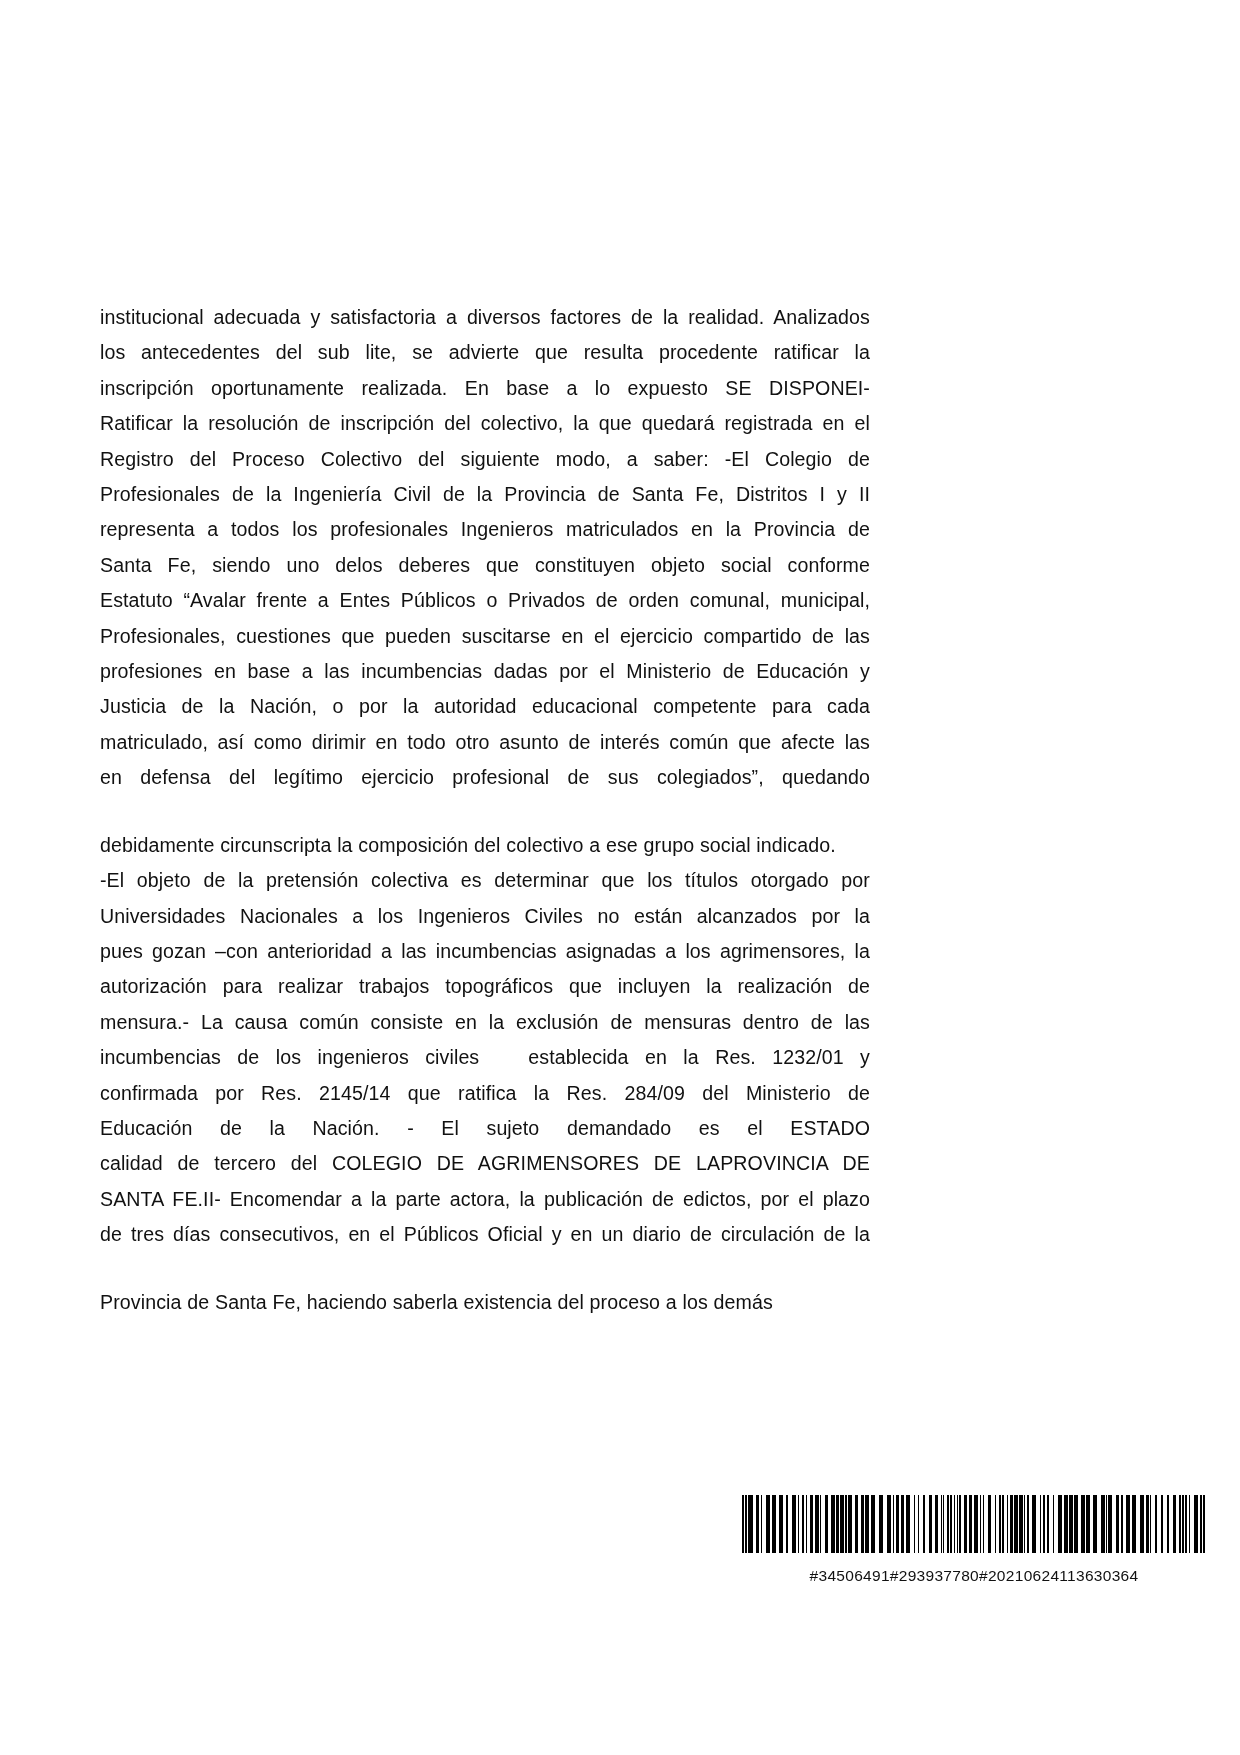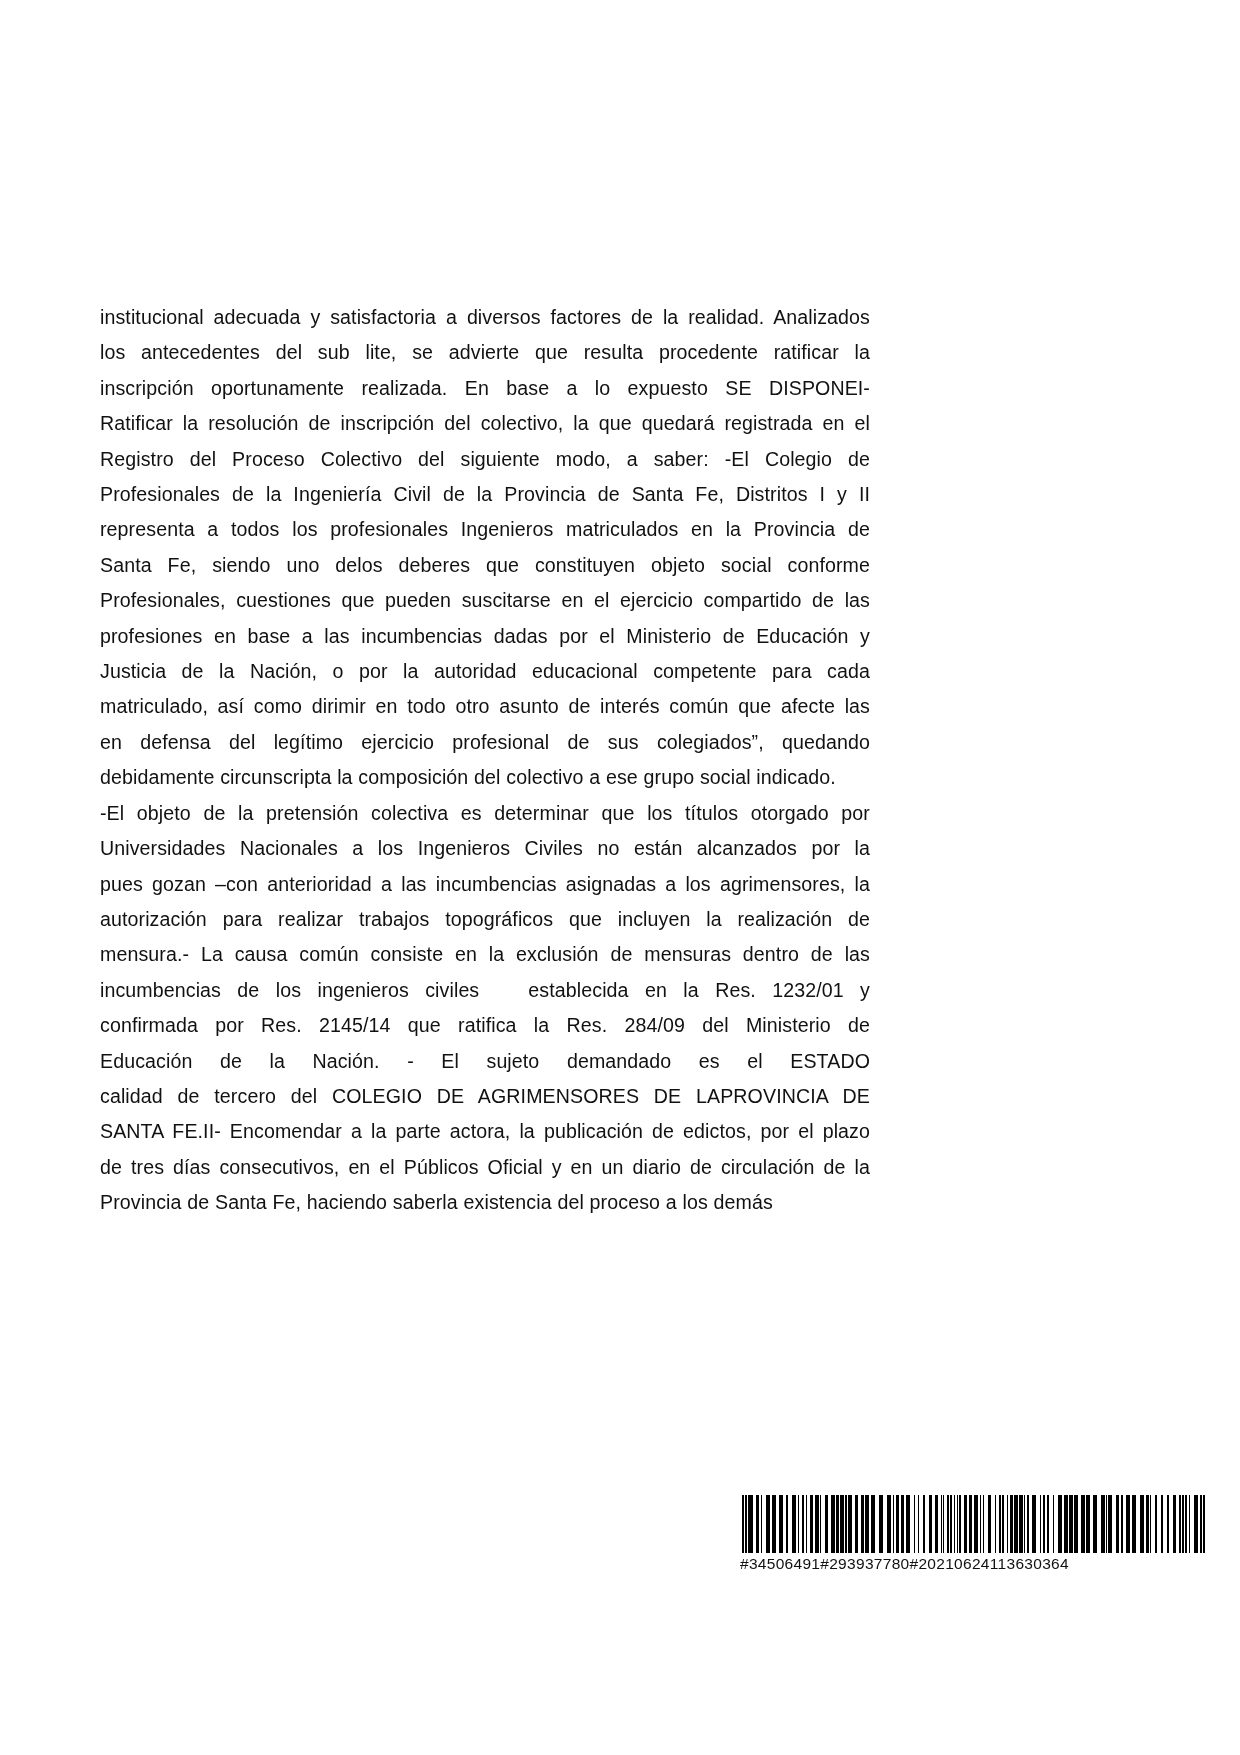--- a/index.html
+++ b/index.html
@@ -44,20 +44,21 @@
   }
 
   .para .ln {
     display: block;
     text-align: justify;
     text-align-last: justify;
     white-space: pre-wrap;
   }
   .para .ln.last {
     text-align-last: left;
+    margin-top: 32px;
   }
 
   
   .ln {
     position: relative;
   }
 
   .footer {
     position: absolute;
     left: 0;
@@ -75,45 +76,46 @@
   }
 
   .barcode {
     width: 470px;
     height: 58px;
     display: block;
   }
 
   .barcode-text {
     display: block;
-    margin-top: 2px;
+    margin-top: 14px;
     font-family: "Liberation Sans", sans-serif;
     font-size: 15.5px;
     letter-spacing: 0.3px;
     color: #111111;
     white-space: nowrap;
-    text-align: left;
+    text-align: center;
     padding-right: 2px;
   }
 </style>
 </head>
 <body>
 
 <div class="page">
 
   <div class="doc-body">
     <div class="para">
       <span class="ln">institucional adecuada y satisfactoria a diversos factores de la realidad. Analizados</span>
       <span class="ln">los antecedentes del sub lite, se advierte que resulta procedente ratificar la</span>
       <span class="ln">inscripción oportunamente realizada. En base a lo expuesto SE DISPONEI-</span>
       <span class="ln">Ratificar la resolución de inscripción del colectivo, la que quedará registrada en el</span>
       <span class="ln">Registro del Proceso Colectivo del siguiente modo, a saber: -El Colegio de</span>
       <span class="ln">Profesionales de la Ingeniería Civil de la Provincia de Santa Fe, Distritos I y II</span>
       <span class="ln">representa a todos los profesionales Ingenieros matriculados en la Provincia de</span>
       <span class="ln">Santa Fe, siendo uno delos deberes que constituyen objeto social conforme</span>
+      <span class="ln">Estatuto “Avalar frente a Entes Públicos o Privados de orden comunal, municipal,</span>
       <span class="ln">Profesionales, cuestiones que pueden suscitarse en el ejercicio compartido de las</span>
       <span class="ln">profesiones en base a las incumbencias dadas por el Ministerio de Educación y</span>
       <span class="ln">Justicia de la Nación, o por la autoridad educacional competente para cada</span>
       <span class="ln">matriculado, así como dirimir en todo otro asunto de interés común que afecte las</span>
       <span class="ln">en defensa del legítimo ejercicio profesional de sus colegiados”, quedando</span>
       <span class="ln last">debidamente circunscripta la composición del colectivo a ese grupo social indicado.</span>
       <span class="ln">-El objeto de la pretensión colectiva es determinar que los títulos otorgado por</span>
       <span class="ln">Universidades Nacionales a los Ingenieros Civiles no están alcanzados por la</span>
       <span class="ln">pues gozan –con anterioridad a las incumbencias asignadas a los agrimensores, la</span>
       <span class="ln">autorización para realizar trabajos topográficos que incluyen la realización de</span>

